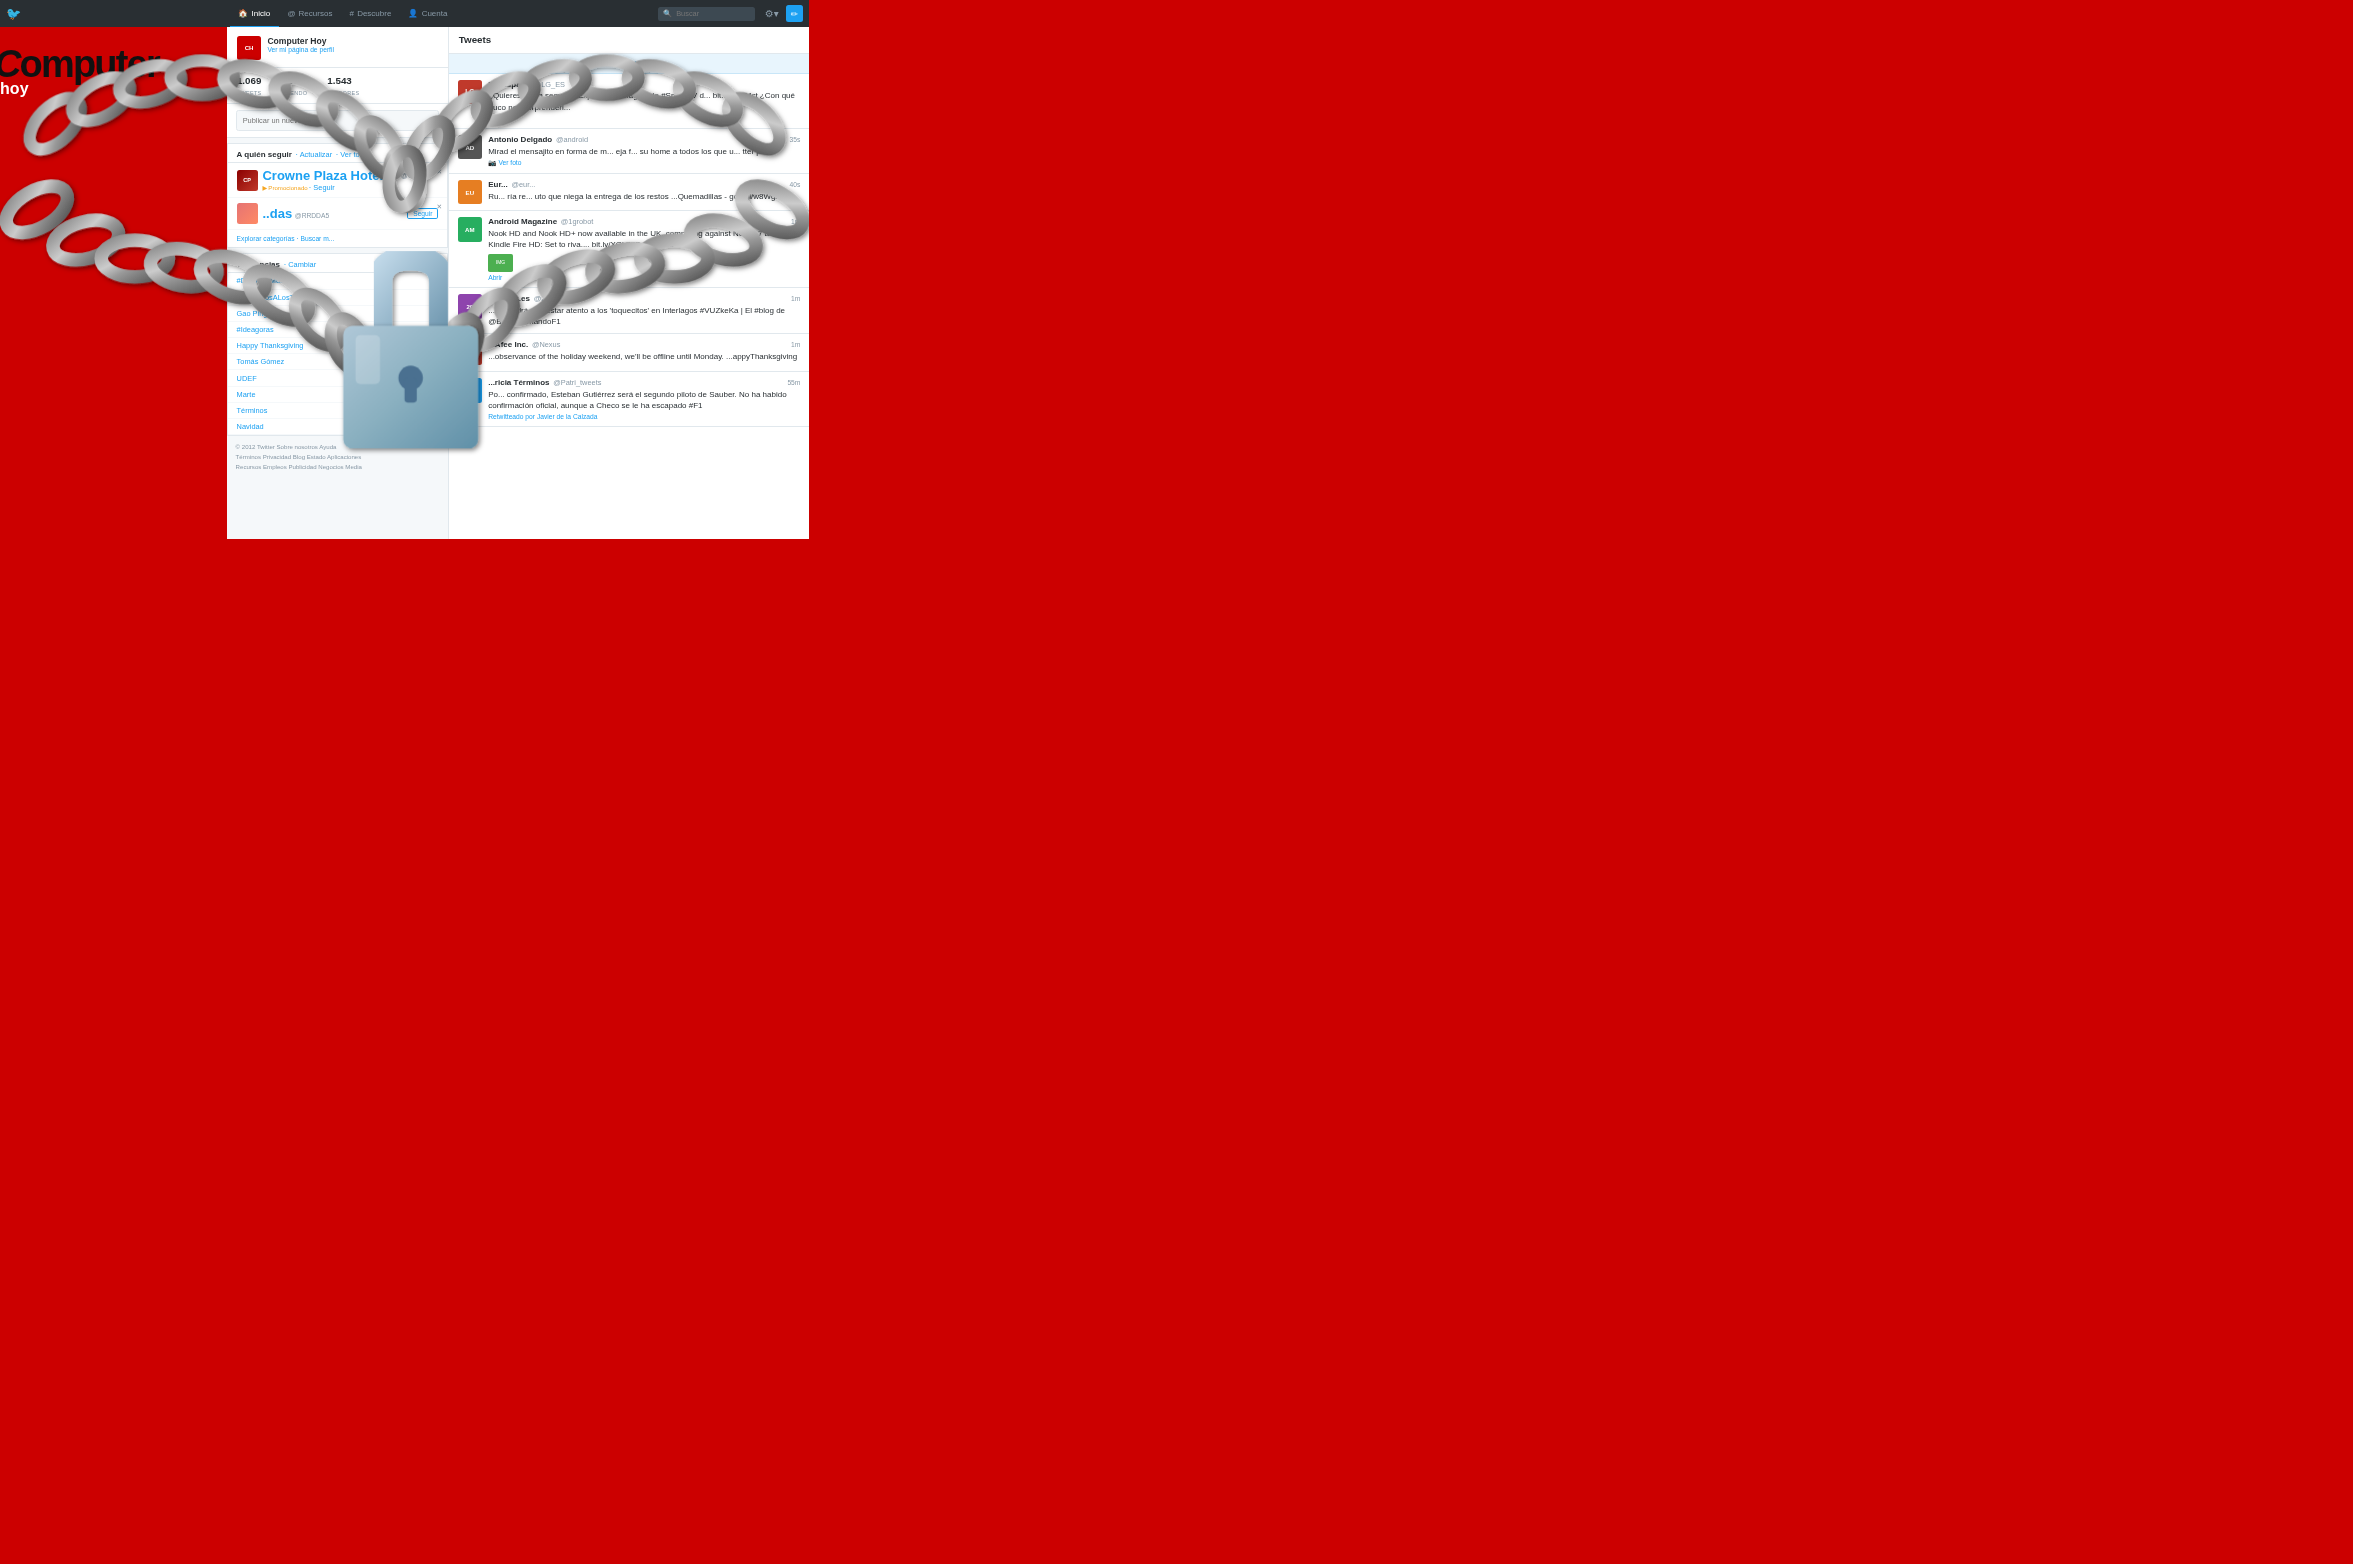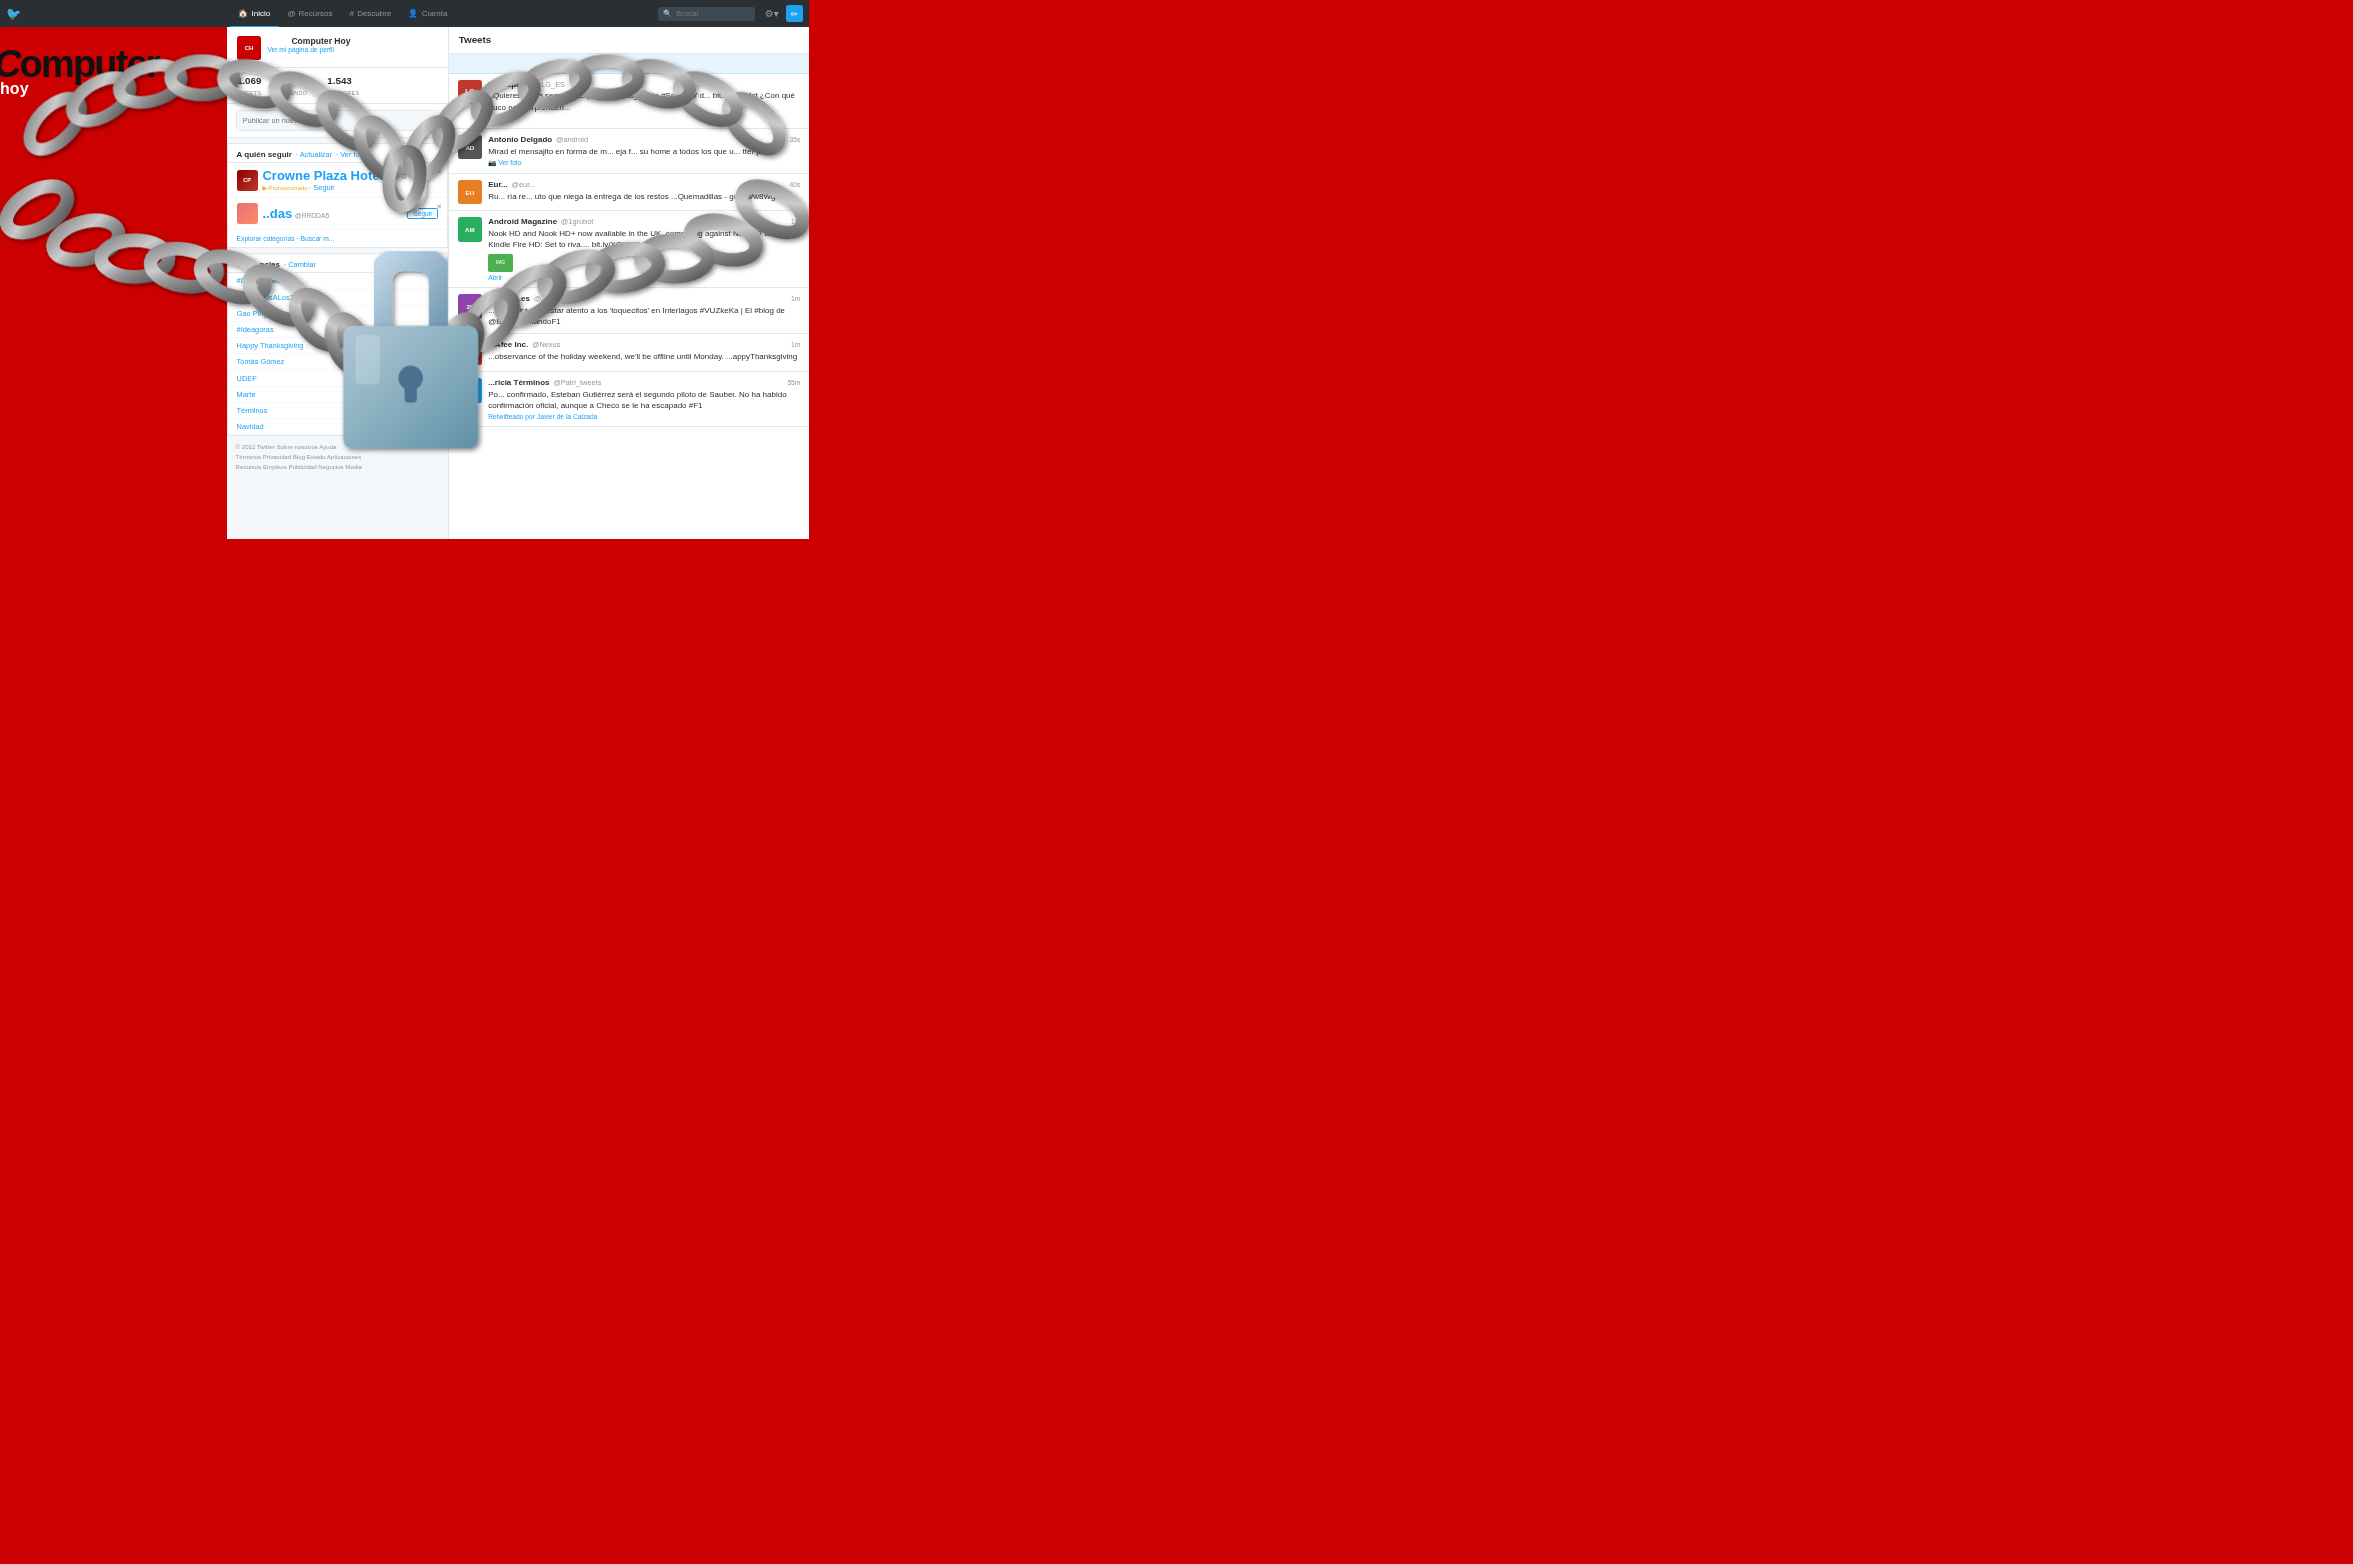--- a/index.html
+++ b/index.html
@@ -126,21 +126,20 @@
       color: #fff;
       font-size: 6.1px;
       font-weight: bold;
       flex-shrink: 0;
     }
     .profile-info { flex: 1; }
     .profile-name {
       font-size: 8.6px;
       font-weight: bold;
       color: #292f33;
-      margin-left: 24px;
     }
     .profile-link {
       font-size: 6.7px;
       color: #1da1f2;
     }
 
     
     .stats-row {
       background: #fff;
       display: flex;

